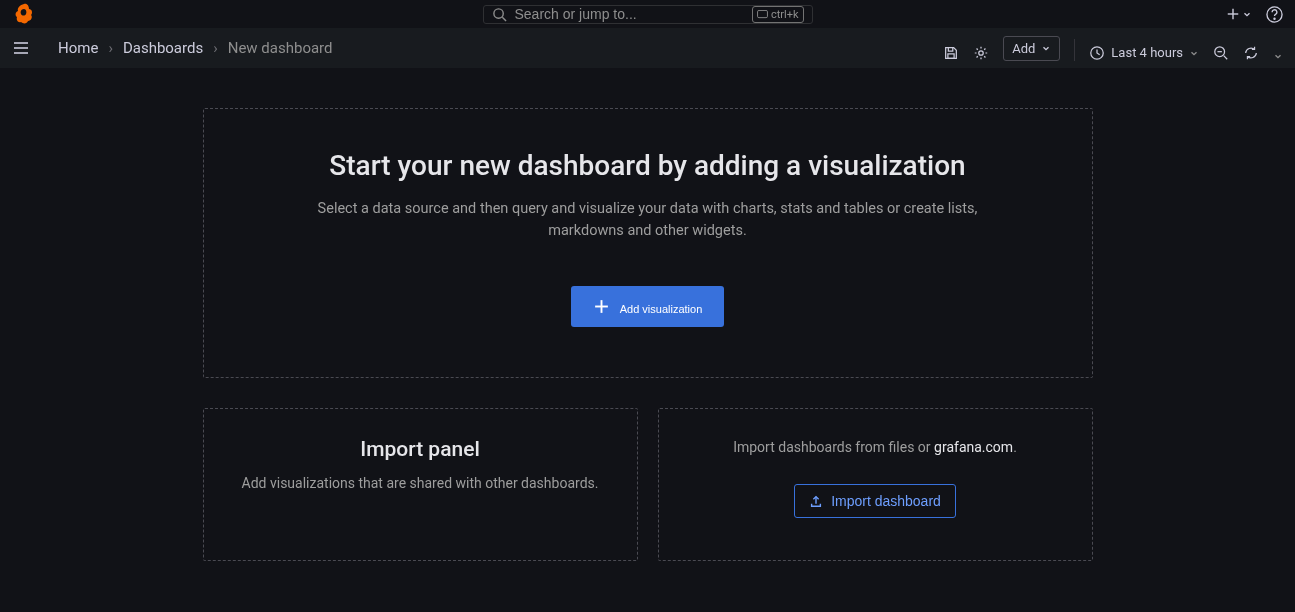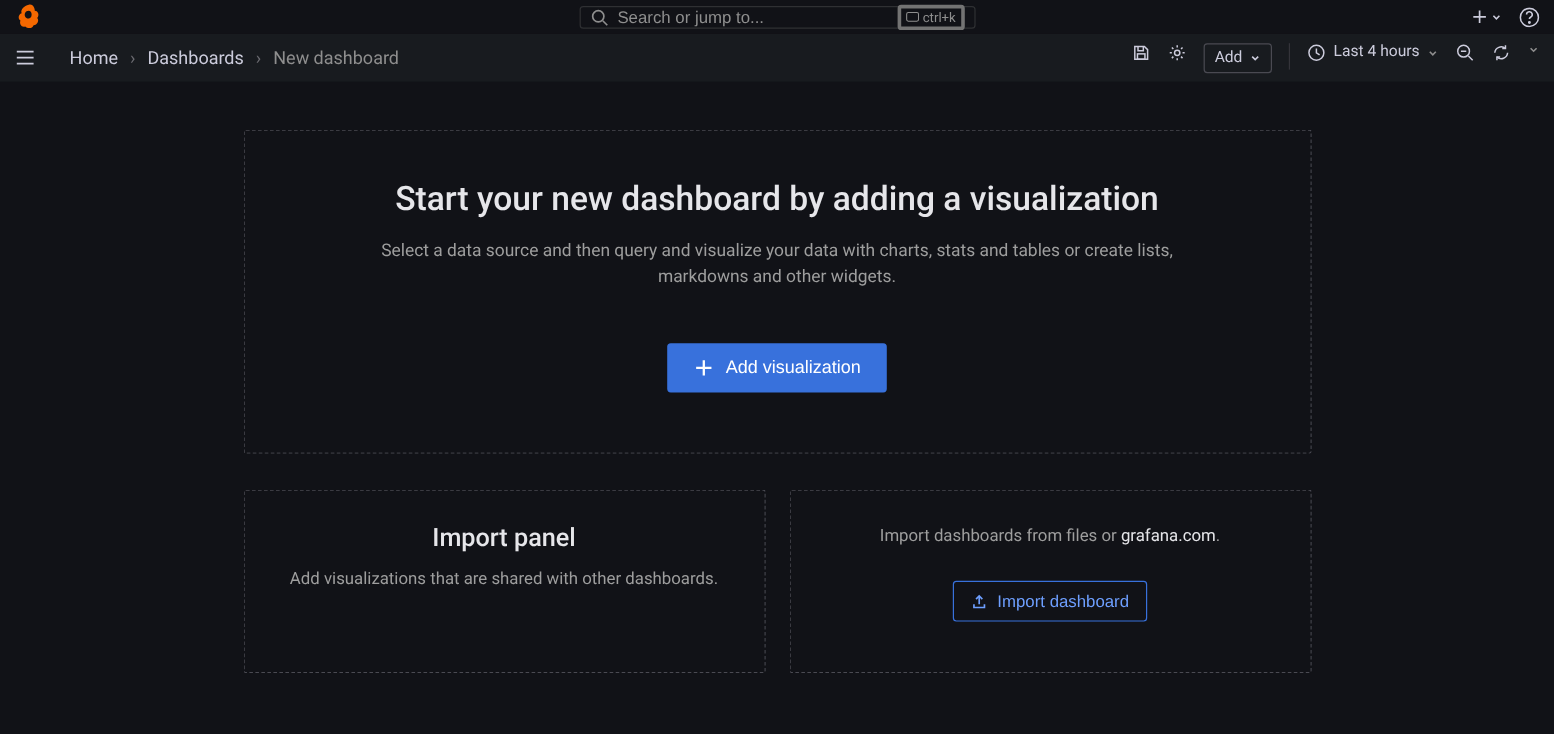--- a/index.html
+++ b/index.html
@@ -43,21 +43,21 @@
   background: transparent;
   border: none;
   outline: none;
   color: #8e8e8e;
   font-size: 14px;
 }
 .search-wrap input::placeholder { color: #8e8e8e; }
 .kbd {
   font-size: 11px;
   color: #8e8e8e;
-  border: 3px solid #737373;
+  border: 1px solid #737373;
   border-radius: 3px;
   padding: 1px 4px;
   display: flex;
   align-items: center;
   gap: 3px;
 }
 .topbar-right {
   margin-left: auto;
   display: flex;
   align-items: center;
@@ -85,21 +85,21 @@
   align-items: center;
   gap: 10px;
   font-size: 15px;
 }
 .breadcrumb .crumb { color: #ccccdc; cursor: pointer; }
 .breadcrumb .crumb.current { color: #8e8e8e; cursor: default; }
 .breadcrumb .sep { color: #6c6c72; }
 .toolbar-right {
   margin-left: auto;
   display: flex;
-  align-items: flex-start;
+  align-items: flex-end;
   gap: 14px;
 }
 .tbtn {
   display: flex;
   align-items: center;
   gap: 6px;
   color: #ccccdc;
   cursor: pointer;
   font-size: 13px;
 }
@@ -139,24 +139,24 @@
   line-height: 1.5;
   max-width: 700px;
   margin: 0 auto 44px;
 }
 .primary-btn {
   background: #3871dc;
   color: #fff;
   border: none;
   border-radius: 3px;
   padding: 12px 22px;
-  font-size: 15px;
+  font-size: 11px;
   font-weight: 500;
   display: inline-flex;
-  align-items: center;
+  align-items: flex-end;
   gap: 10px;
   cursor: pointer;
 }
 .cards-row {
   width: 890px;
   display: flex;
   gap: 20px;
   margin-top: 30px;
 }
 .card {

